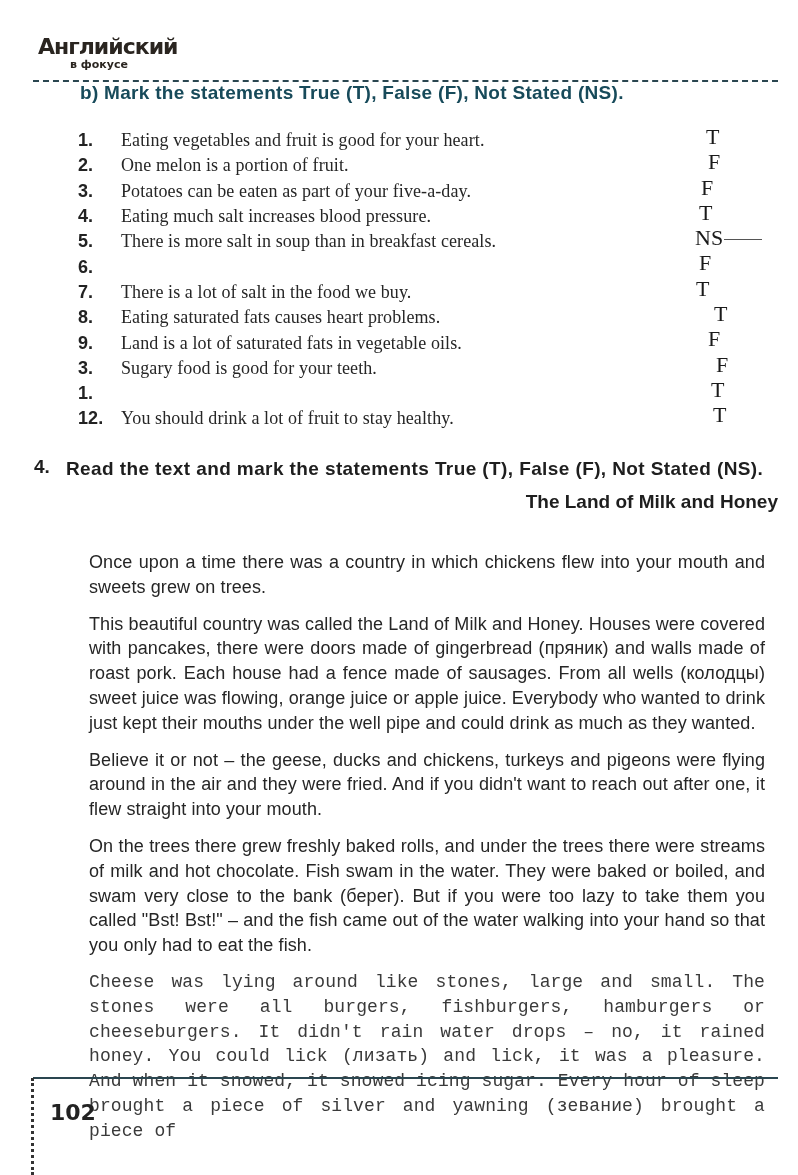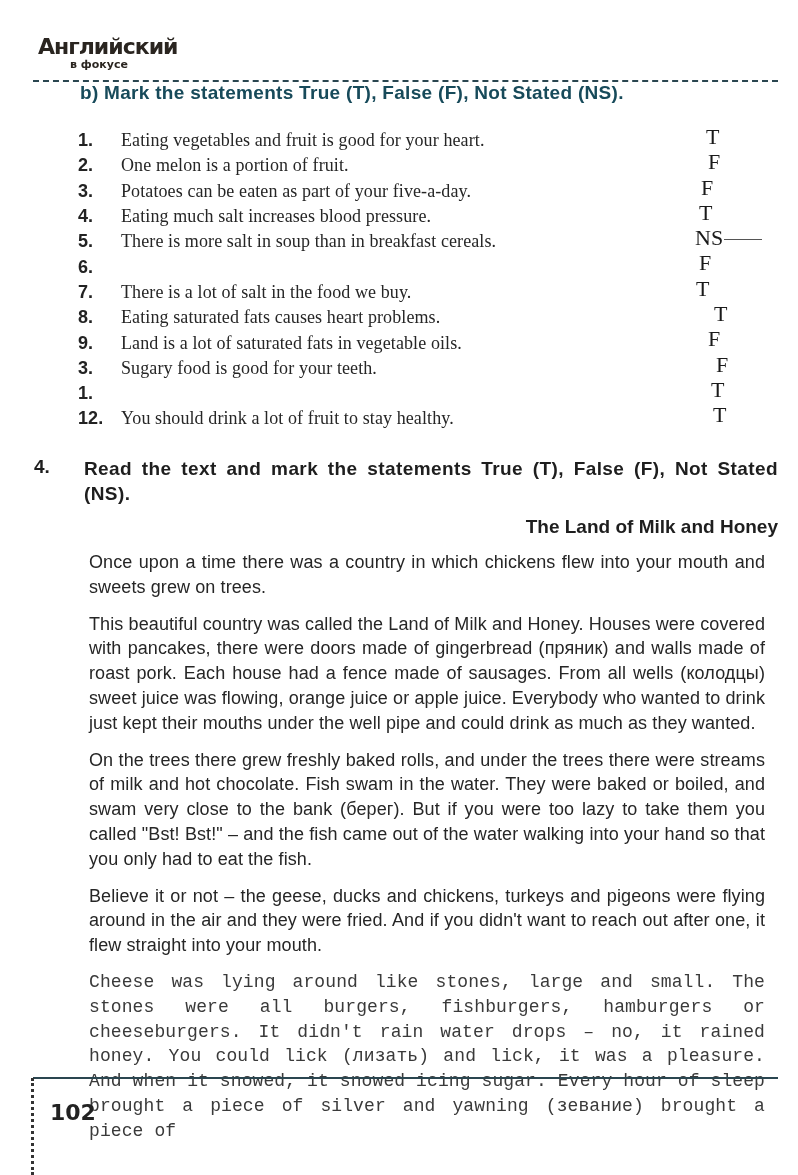--- a/index.html
+++ b/index.html
@@ -36,21 +36,21 @@
   .ans {
     height: 25.3px; font-family: "Liberation Serif", serif; font-size: 22px;
     color: #1a1a1a; line-height: 25px; position: relative;
   }
   .ans-line {
     position: absolute; height: 0; border-top: 1px solid #555;
   }
   .ex4 { position: absolute; left: 34px; top: 456px; width: 744px; }
   .ex4-num { position: absolute; left: 0; top: 0; font-weight: bold; font-size: 19px; }
   .ex4-title {
-    margin-left: 50px; font-weight: bold; font-size: 19px; line-height: 25px;
+    margin-left: 32px; font-weight: bold; font-size: 19px; line-height: 25px;
     text-align: justify; letter-spacing: 0.4px;
   }
   .story-title {
     text-align: right; font-weight: bold; font-size: 19px; margin: 10px 0 2px 44px;
   }
   .story {
     position: absolute; left: 77px; top: 538px; width: 700px;
   }
   .story p {
     margin: 12px; font-size: 18px; line-height: 24.8px; text-align: justify;
@@ -147,20 +147,20 @@
 
 <div class="ex4">
   <div class="ex4-num">4.</div>
   <div class="ex4-title">Read the text and mark the statements True (T), False (F), Not Stated (NS).</div>
   <div class="story-title">The Land of Milk and Honey</div>
 </div>
 
 <div class="story">
   <p>Once upon a time there was a country in which chickens flew into your mouth and sweets grew on trees.</p>
   <p class="blue-start">This beautiful country was called the Land of Milk and Honey. Houses were covered with pancakes, there were doors made of gingerbread (пряник) and walls made of roast pork. Each house had a fence made of sausages. From all wells (колодцы) sweet juice was flowing, orange juice or apple juice. Everybody who wanted to drink just kept their mouths under the well pipe and could drink as much as they wanted.</p>
+  <p>Believe it or not – the geese, ducks and chickens, turkeys and pigeons were flying around in the air and they were fried. And if you didn't want to reach out after one, it flew straight into your mouth.</p>
   <p>On the trees there grew freshly baked rolls, and under the trees there were streams of milk and hot chocolate. Fish swam in the water. They were baked or boiled, and swam very close to the bank (берег). But if you were too lazy to take them you called "Bst! Bst!" – and the fish came out of the water walking into your hand so that you only had to eat the fish.</p>
-  <p>Believe it or not – the geese, ducks and chickens, turkeys and pigeons were flying around in the air and they were fried. And if you didn't want to reach out after one, it flew straight into your mouth.</p>
   <p class="last">Cheese was lying around like stones, large and small. The stones were all burgers, fishburgers, hamburgers or cheeseburgers. It didn't rain water drops – no, it rained honey. You could lick (лизать) and lick, it was a pleasure. And when it snowed, it snowed icing sugar. Every hour of sleep brought a piece of silver and yawning (зевание) brought a piece of</p>
 </div>
 
 <div class="rule-bottom"></div>
 <div class="dots-left"></div>
 <div class="page-num">102</div>
 
 </body></html>

